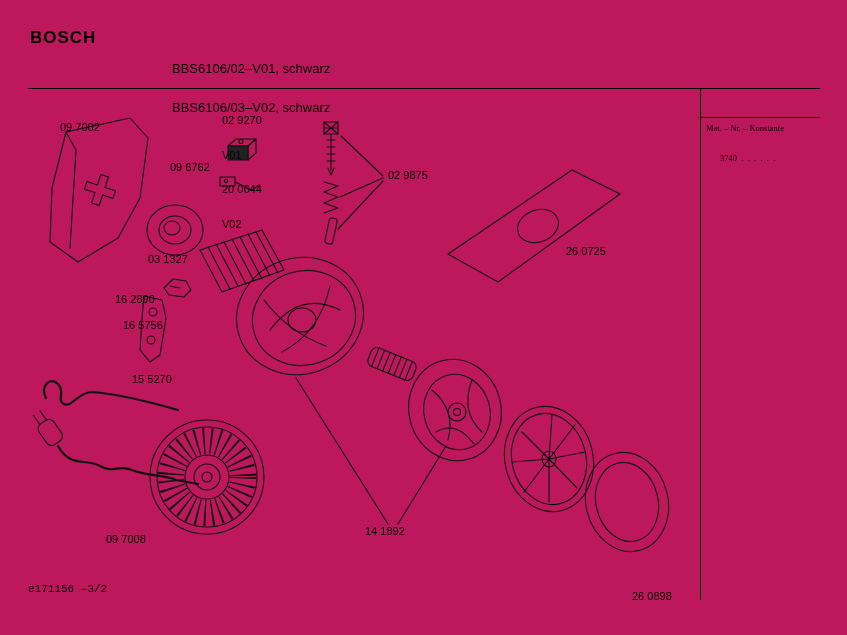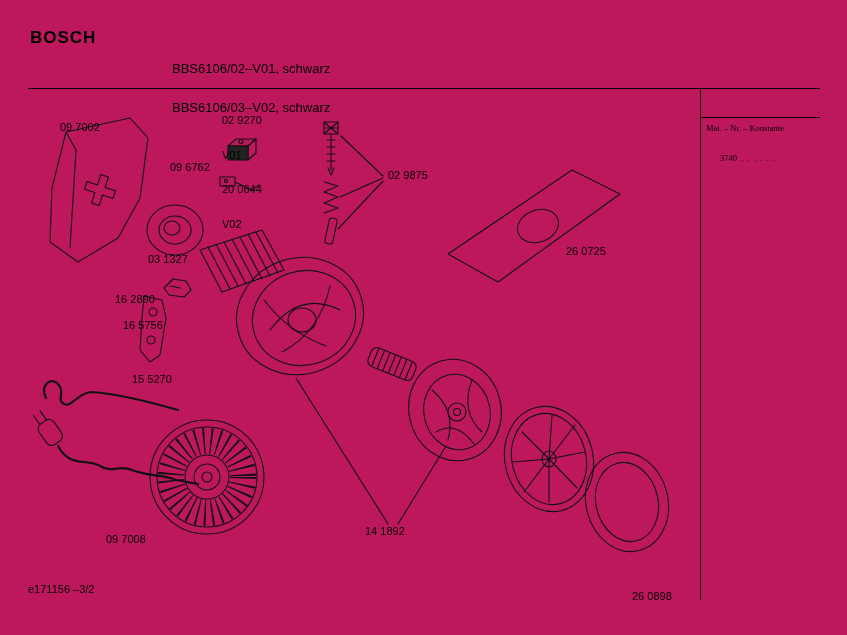--- a/index.html
+++ b/index.html
@@ -162,15 +162,15 @@
   <span class="label" style="left:388px; top:170px;">02 9875</span>
   <span class="label" style="left:112px; top:254px;padding-left:36px;">03 1327</span>
   <span class="label" style="left:115px; top:294px;">16 2890</span>
   <span class="label" style="left:96px;  top:320px;margin-left:27px;">16 5756</span>
   <span class="label" style="left:112px; top:374px;margin-left:20px;">15 5270</span>
   <span class="label" style="left:566px; top:246px;">26 0725</span>
   <span class="label" style="left:106px; top:488px;margin-top:46px;">09 7008</span>
   <span class="label" style="left:365px; top:526px;">14 1892</span>
   <span class="label" style="left:632px; top:591px;">26 0898</span>
 
-  <span class="label" style="left:28px; top:584px;">e171156 –3/2</span>
+  <span class="label" style="left:28px; top:584px;font-family:Liberation Mono, monospace;">e171156 –3/2</span>
 
 </div>
 
 </body></html>

